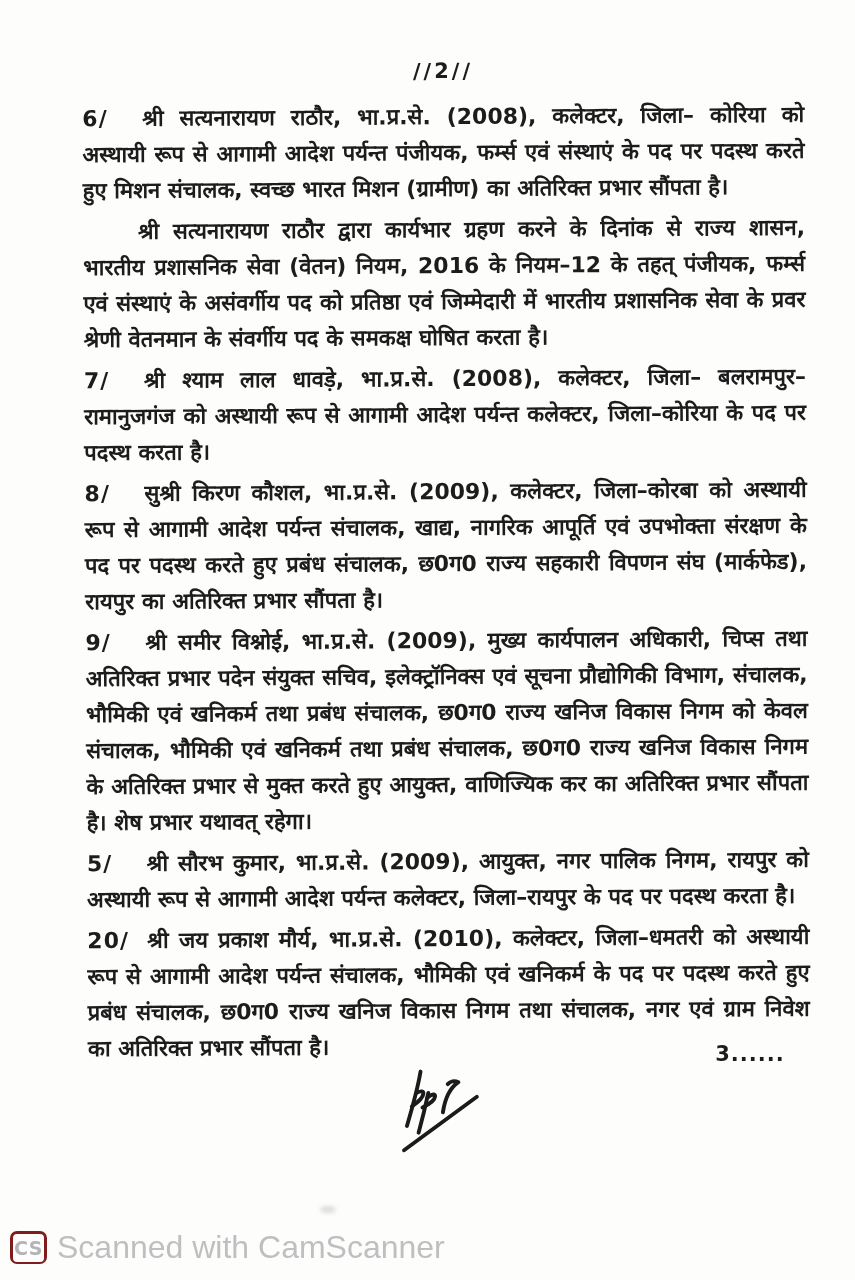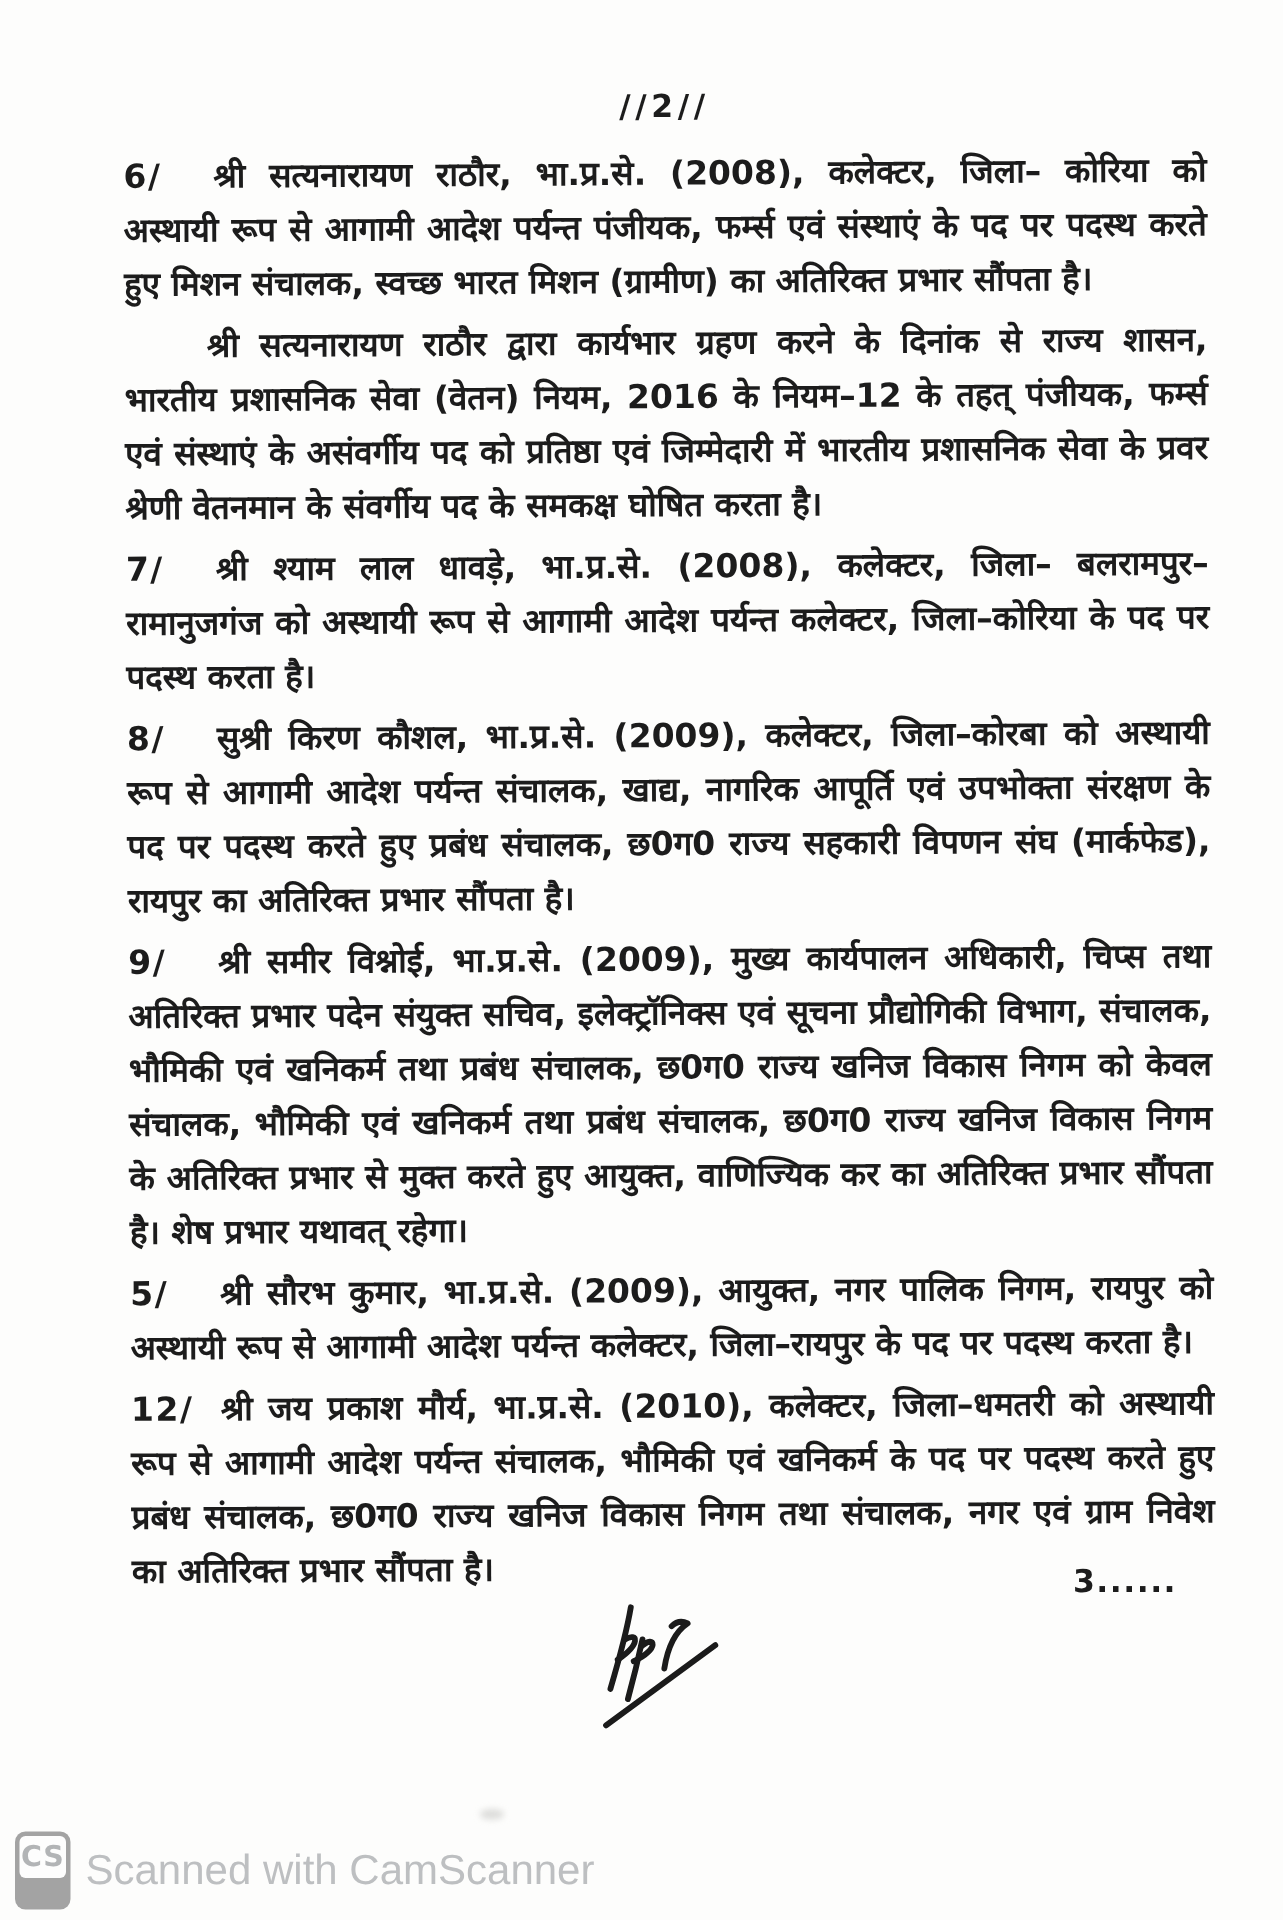--- a/index.html
+++ b/index.html
@@ -42,31 +42,31 @@
   .scan-smudge {
     position: absolute; left: 320px; top: 1206px; width: 16px; height: 7px;
     background: #dcdcda; border-radius: 50%; filter: blur(2px);
   }
   
   .footer {
     position: absolute; left: 10px; top: 1224px; height: 46px;
     display: flex; align-items: center; gap: 10px;
   }
   .cs-badge {
-    position: relative; width: 37px; height: 52px;
-    background: #a3a3a3; border-radius: 7px; flex: 0 0 auto;
+    position: relative; width: 37px; height: 33px;
+    background: #7f1d1d; border-radius: 7px; flex: 0 0 auto;
   }
   .cs-badge-inner {
     position: absolute; left: 3px; top: 3px; right: 3px; height: 28px;
     background: #fdfdfd; border-radius: 4px;
     display: flex; align-items: center; justify-content: center;
     font-weight: 700; font-size: 19px; color: #b2b4b6; letter-spacing: 0.5px;
   }
   .footer-text {
-    color: #bdbfc1; font-size: 28px; font-weight: 400;
+    color: #bdbfc1; font-size: 32px; font-weight: 400;
     font-family: "Liberation Sans", "DejaVu Sans", sans-serif;
     white-space: nowrap;
   }
 </style>
 </head>
 <body>
 
 <div class="page">
 
   <div class="doc">
@@ -91,21 +91,21 @@
 
     <div class="para">
       <span class="pnum">9/</span><span>श्री समीर विश्नोई, भा.प्र.से. (2009), मुख्य कार्यपालन अधिकारी, चिप्स तथा अतिरिक्त प्रभार पदेन संयुक्त सचिव, इलेक्ट्रॉनिक्स एवं सूचना प्रौद्योगिकी विभाग, संचालक, भौमिकी एवं खनिकर्म तथा प्रबंध संचालक, छ0ग0 राज्य खनिज विकास निगम को केवल संचालक, भौमिकी एवं खनिकर्म तथा प्रबंध संचालक, छ0ग0 राज्य खनिज विकास निगम के अतिरिक्त प्रभार से मुक्त करते हुए आयुक्त, वाणिज्यिक कर का अतिरिक्त प्रभार सौंपता है। शेष प्रभार यथावत् रहेगा।</span>
     </div>
 
     <div class="para">
       <span class="pnum">5/</span><span>श्री सौरभ कुमार, भा.प्र.से. (2009), आयुक्त, नगर पालिक निगम, रायपुर को अस्थायी रूप से आगामी आदेश पर्यन्त कलेक्टर, जिला–रायपुर के पद पर पदस्थ करता है।</span>
     </div>
 
     <div class="para">
-      <span class="pnum">12/</span><span>श्री जय प्रकाश मौर्य, भा.प्र.से. (2010), कलेक्टर, जिला–धमतरी को अस्थायी रूप से आगामी आदेश पर्यन्त संचालक, भौमिकी एवं खनिकर्म के पद पर पदस्थ करते हुए प्रबंध संचालक, छ0ग0 राज्य खनिज विकास निगम तथा संचालक, नगर एवं ग्राम निवेश का अतिरिक्त प्रभार सौंपता है।</span>
+      <span class="pnum">20/</span><span>श्री जय प्रकाश मौर्य, भा.प्र.से. (2010), कलेक्टर, जिला–धमतरी को अस्थायी रूप से आगामी आदेश पर्यन्त संचालक, भौमिकी एवं खनिकर्म के पद पर पदस्थ करते हुए प्रबंध संचालक, छ0ग0 राज्य खनिज विकास निगम तथा संचालक, नगर एवं ग्राम निवेश का अतिरिक्त प्रभार सौंपता है।</span>
     </div>
 
   </div>
 
   <div class="cont-marker">3......</div>
 
   <div class="signature">
     <svg viewBox="0 0 110 105" xmlns="http://www.w3.org/2000/svg" fill="none" stroke="#1b1b1b" stroke-width="4" stroke-linecap="round" stroke-linejoin="round">
 
       <path d="M36,16 C33,34 27,55 22,72"></path>

